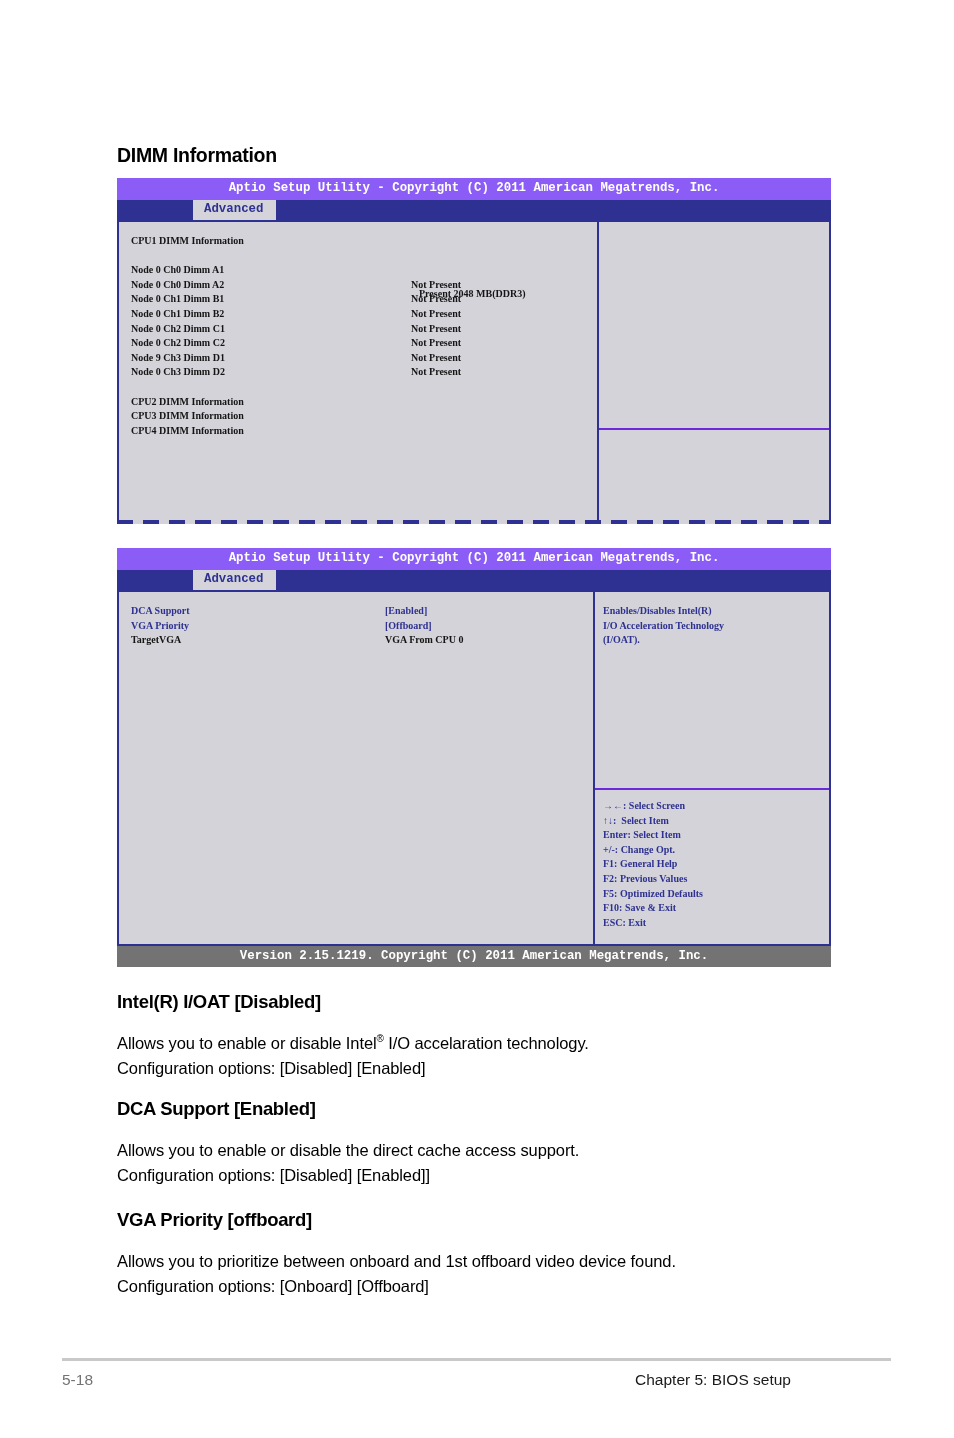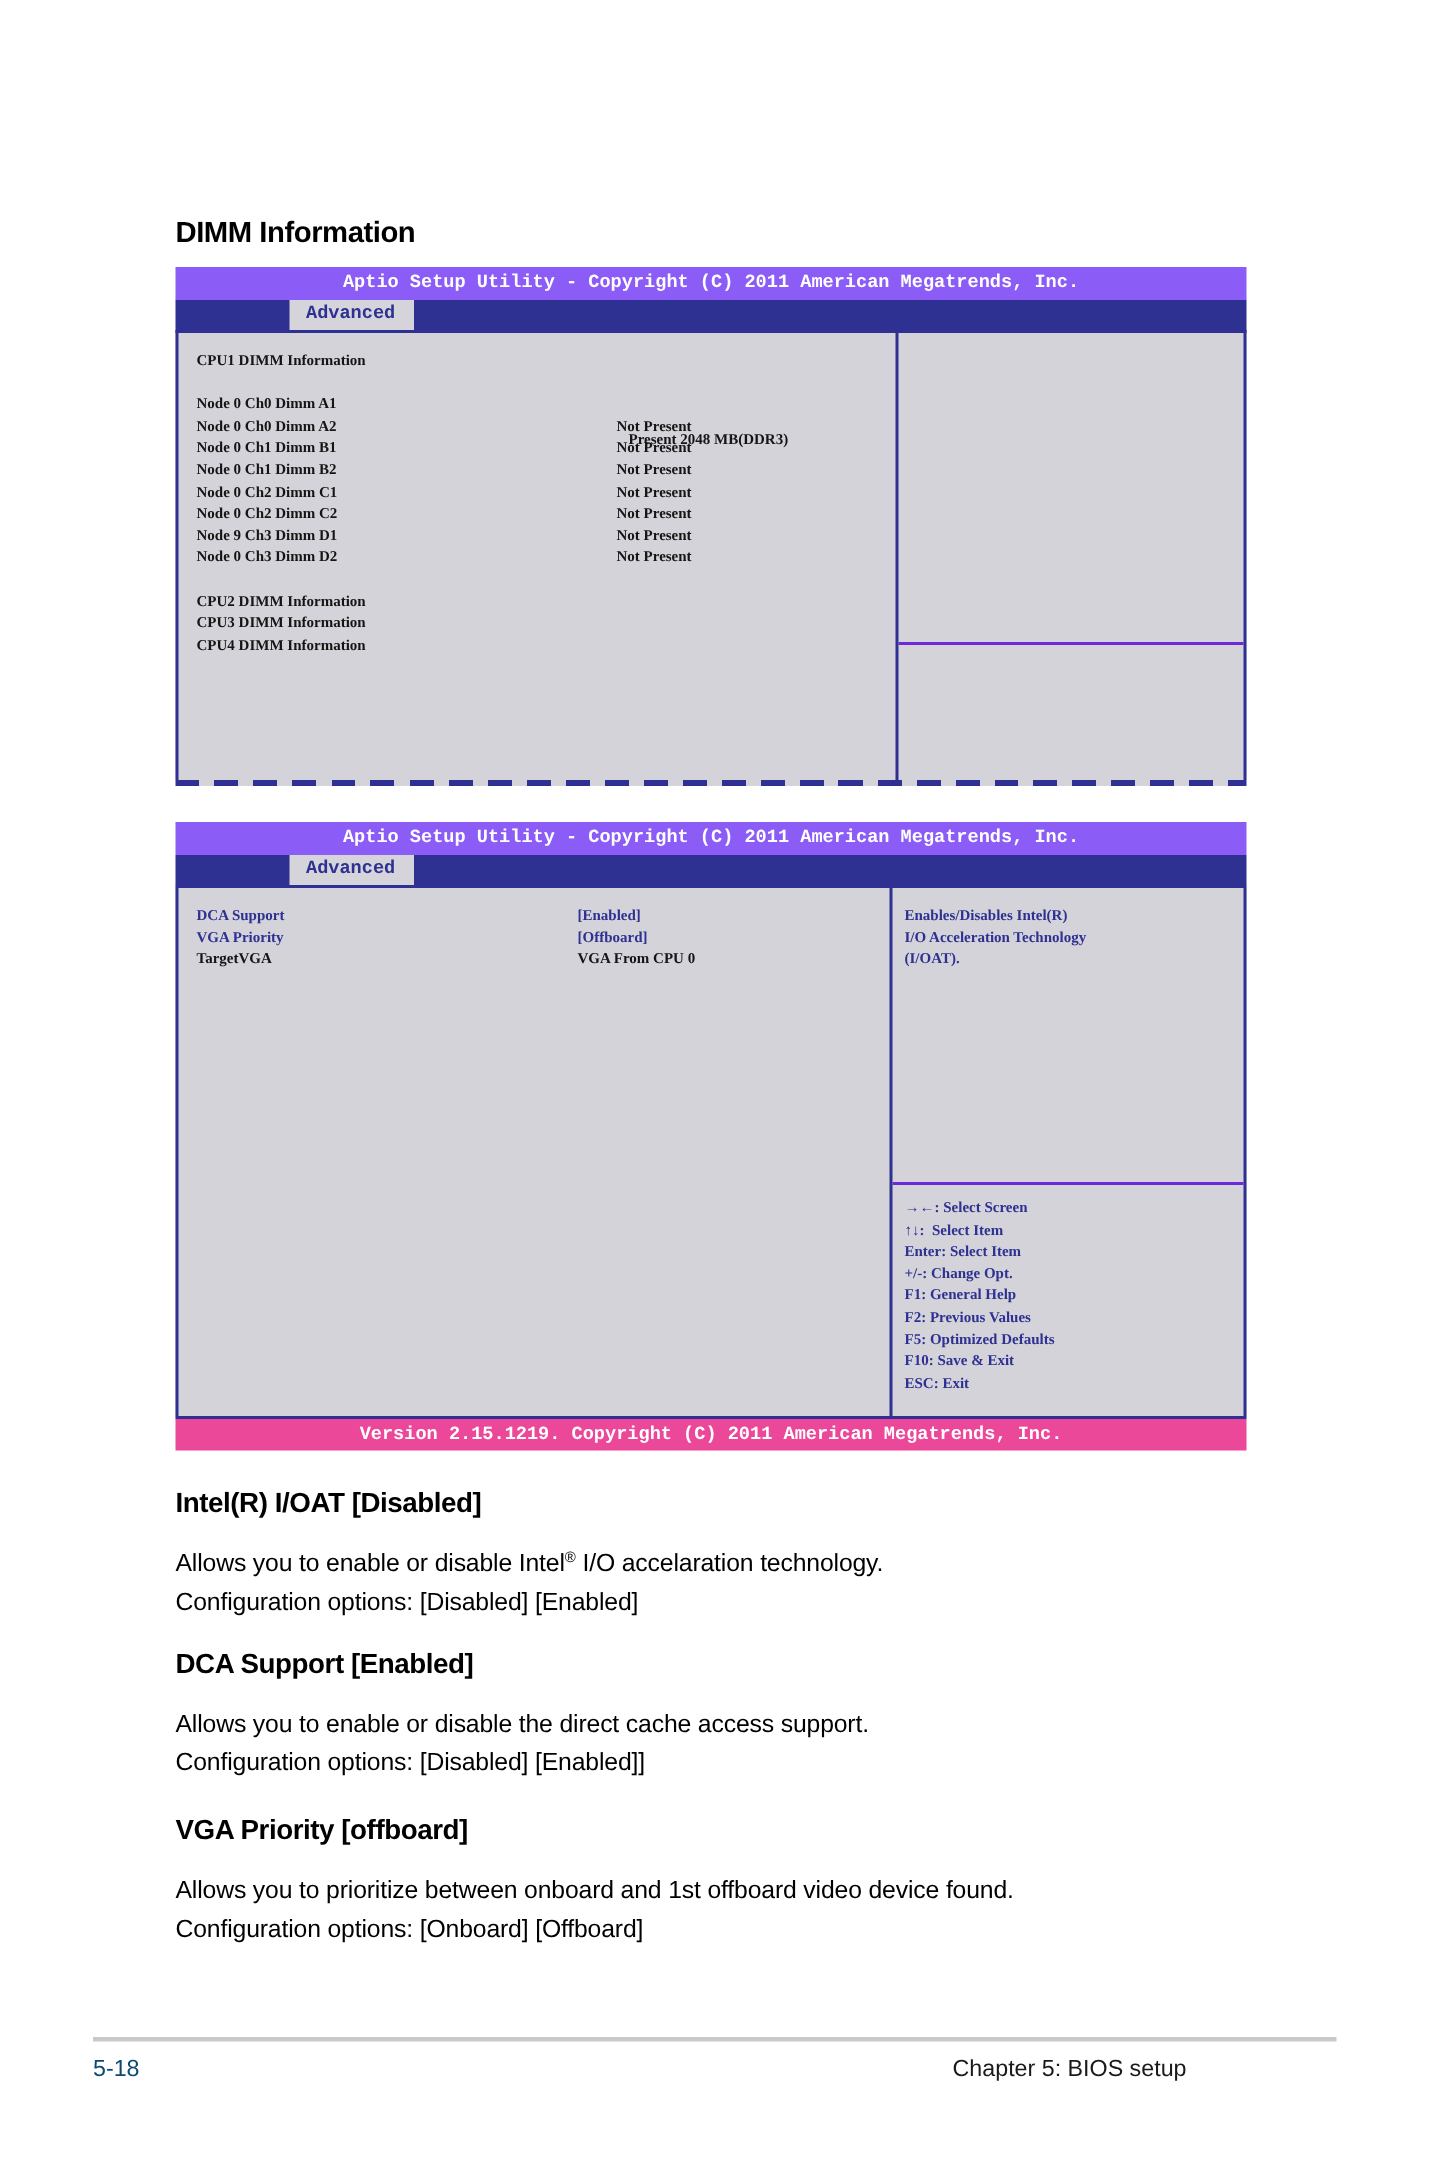--- a/index.html
+++ b/index.html
@@ -146,21 +146,21 @@
     left: 0;
     top: 0;
   }
   .row .val {
     position: absolute;
     top: 0;
   }
   .spacer { height: 14.6px; }
 
   .bios-footer {
-    background: #ec4899;
+    background: #737373;
     height: 21px;
     position: relative;
   }
   .bios-footer .ftxt {
     position: absolute;
     left: 0; right: 0; top: 3px;
     text-align: center;
     color: #ffffff;
     font-family: "Liberation Mono", monospace;
     font-weight: bold;
@@ -197,21 +197,21 @@
     top: 1358px;
     width: 829px;
     height: 3px;
     background: #c9c9c9;
   }
   .footleft {
     position: absolute;
     left: 62px;
     top: 1371px;
     font-size: 15.5px;
-    color: #0c4a6e;
+    color: #737373;
   }
   .footright {
     position: absolute;
     right: 63px;
     top: 1371px;
     font-size: 15.5px;
     color: #1a1a1a;
   }
 </style>
 </head>

